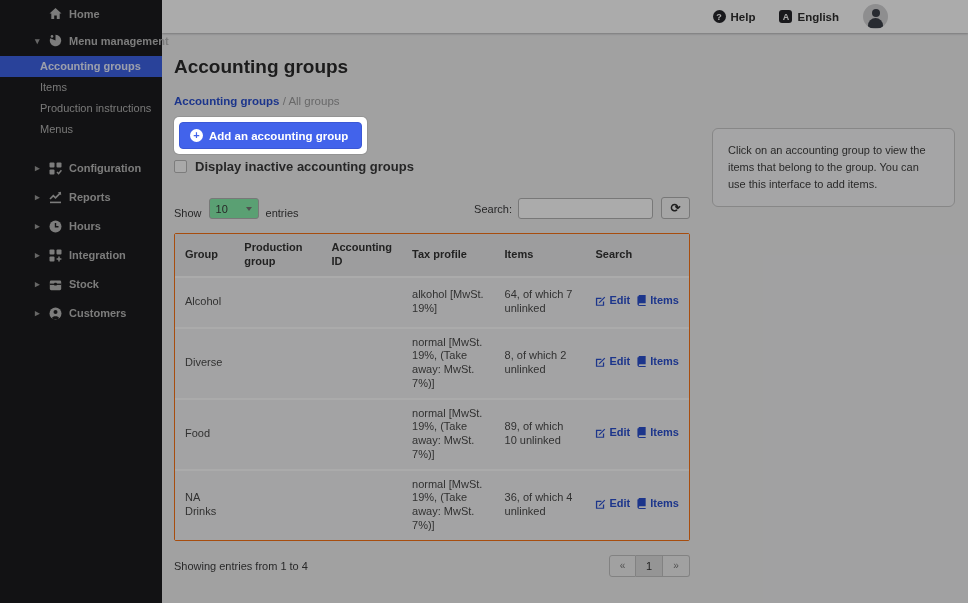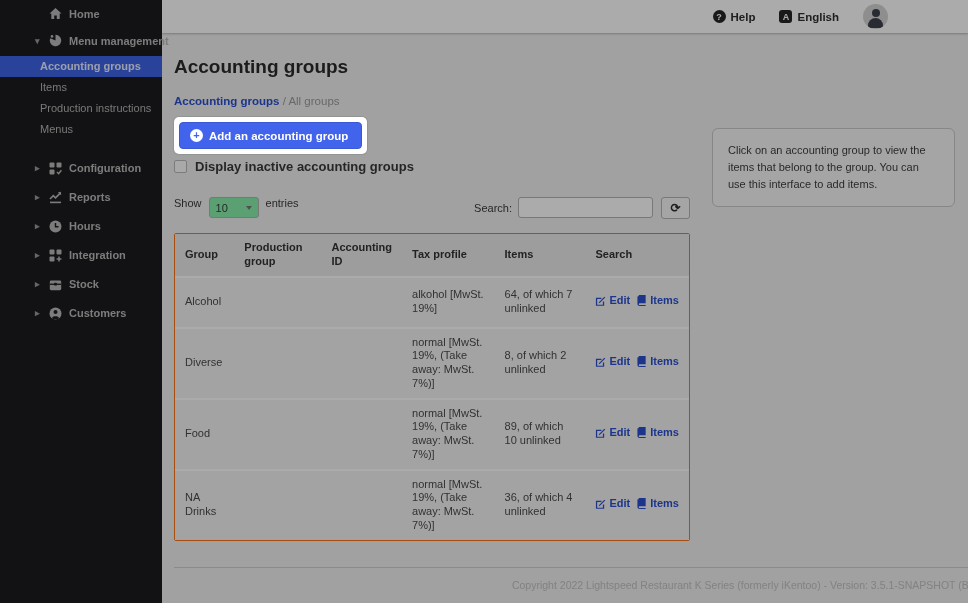--- a/index.html
+++ b/index.html
@@ -70,21 +70,21 @@
   }
   .plus-circle {
     width:13px; height:13px; border-radius:50%; background:#fff; color:#4263eb;
     font-size:11px; font-weight:700; line-height:12px; text-align:center;
   }
 
   .checkbox-row { margin-top:5px; display:flex; align-items:center; gap:8px; }
   .checkbox { width:13px; height:13px; background:#fdfdfd; border:1px solid #b9b9b9; border-radius:2px; cursor:pointer; }
   .checkbox-label { font-size:13px; font-weight:700; color:#3a3a3a; }
 
-  .controls-row { margin-top:23px; width:516px; display:flex; align-items:flex-start; font-size:11px; color:#3a3a3a; }
+  .controls-row { margin-top:23px; width:516px; display:flex; align-items:flex-end; font-size:11px; color:#3a3a3a; }
   .ctl-label { font-weight:400; }
   .select-box {
     width:50px; height:21px; margin:0 7px; border:1px solid #b3b3b3; border-radius:3px;
     background:#86efac; display:flex; align-items:center; justify-content:space-between;
     padding:0 6px; cursor:pointer;
   }
   .select-caret { width:0; height:0; border-left:3.5px solid transparent; border-right:3.5px solid transparent; border-top:4px solid #777; }
   .search-wrap { margin-left:auto; display:flex; align-items:center; gap:6px; }
   .search-input {
     width:135px; height:21px; border:1px solid #b3b3b3; border-radius:3px; background:#fff;
@@ -405,20 +405,28 @@
                 <svg width="10" height="11" viewBox="0 0 10 12">
                   <path fill="#2b50d0" d="M1 1.5 C1 0.7 1.7 0 2.5 0 H9 V9 H2.5 C1.9 9 1.5 9.4 1.5 10 C1.5 10.6 1.9 11 2.5 11 H9 V12 H2.5 C1.1 12 0 10.9 0 9.5 V2.5 C0 1.4 0.4 1.5 1 1.5 Z"></path>
                 </svg>
                 <span>Items</span>
               </a>
           </td>
         </tr>
       </tbody>
     </table>
 
+    <div class="summary-row">
+      <span class="summary-text">Showing entries from 1 to 4</span>
+      <div class="pagination">
+        <span class="page-btn prev">«</span>
+        <span class="page-btn cur">1</span>
+        <span class="page-btn next">»</span>
+      </div>
+    </div>
 
     <footer class="page-footer">Copyright 2022 Lightspeed Restaurant K Series (formerly iKentoo) - Version: 3.5.1-SNAPSHOT (Build #2221-d3ee50d production)</footer>
 
     <aside class="info-box">Click on an accounting group to view the items that belong to the group. You can use this interface to add items.</aside>
   </div>
 </div>
 
 <div class="overlay"></div>
 
 </body></html>

